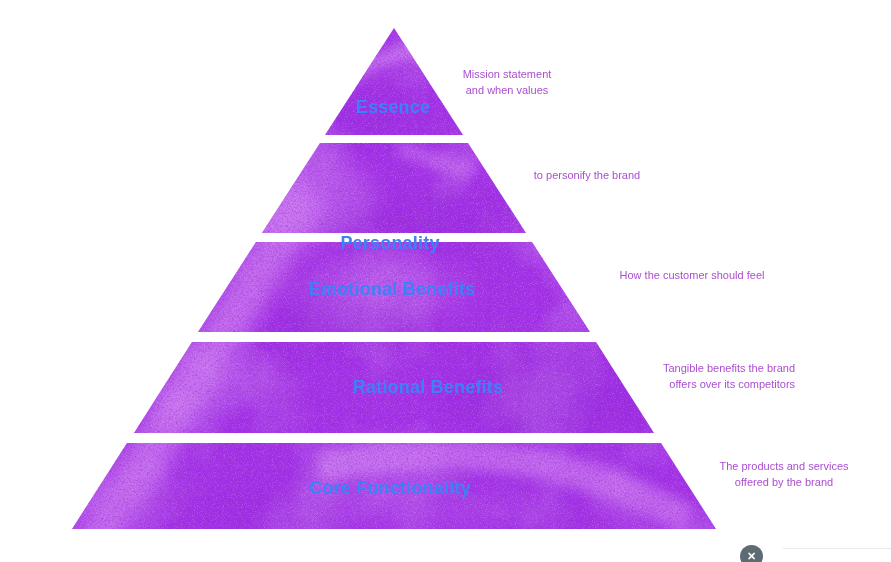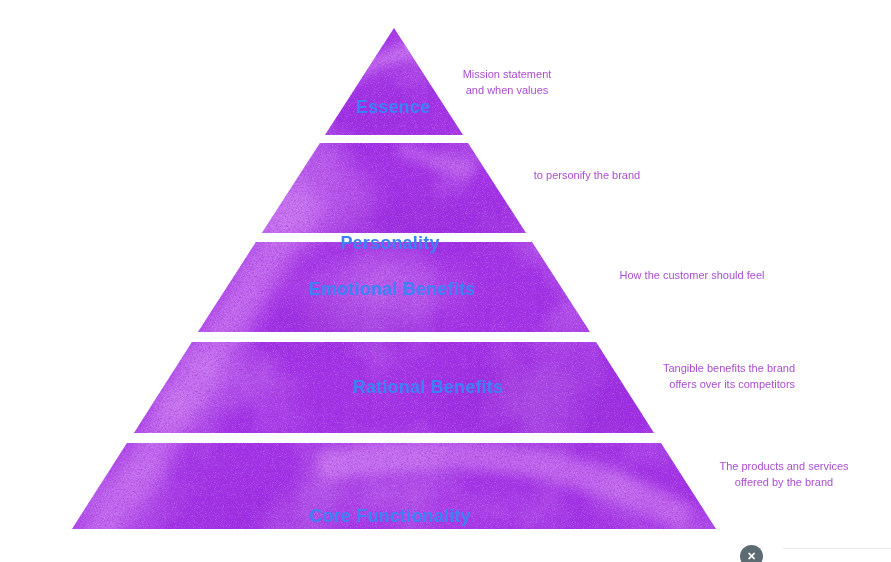--- a/index.html
+++ b/index.html
@@ -83,21 +83,21 @@
     <polygon points="320,143 468,143 526,233 262,233" fill="transparent"></polygon>
     <polygon points="256,242 532,242 590,332 198,332" fill="transparent"></polygon>
     <polygon points="192,342 596,342 654,433 134,433" fill="transparent"></polygon>
     <polygon points="127,443 661,443 716,529 72,529" fill="transparent"></polygon>
   </svg>
 
   <div class="tier-label" style="left:393px;top:107px;">Essence</div>
   <div class="tier-label" style="left:390px;top:195px;margin-top:48px;">Personality</div>
   <div class="tier-label" style="left:392px;top:289px;">Emotional Benefits</div>
   <div class="tier-label" style="left:404px;top:387px;margin-left:24px;">Rational Benefits</div>
-  <div class="tier-label" style="left:390px;top:488px;margin-top:28px;">Core Functionality</div>
+  <div class="tier-label" style="left:390px;top:488px;">Core Functionality</div>
 
   <div class="note" style="left:507px;top:82px;">
     <span>Mission statement</span>
     <span>and when values</span>
   </div>
   <div class="note" style="left:587px;top:175px;">
     <span>to personify the brand</span>
   </div>
   <div class="note" style="left:677px;top:275px;margin-left:15px;">
     <span>How the customer should feel</span>

